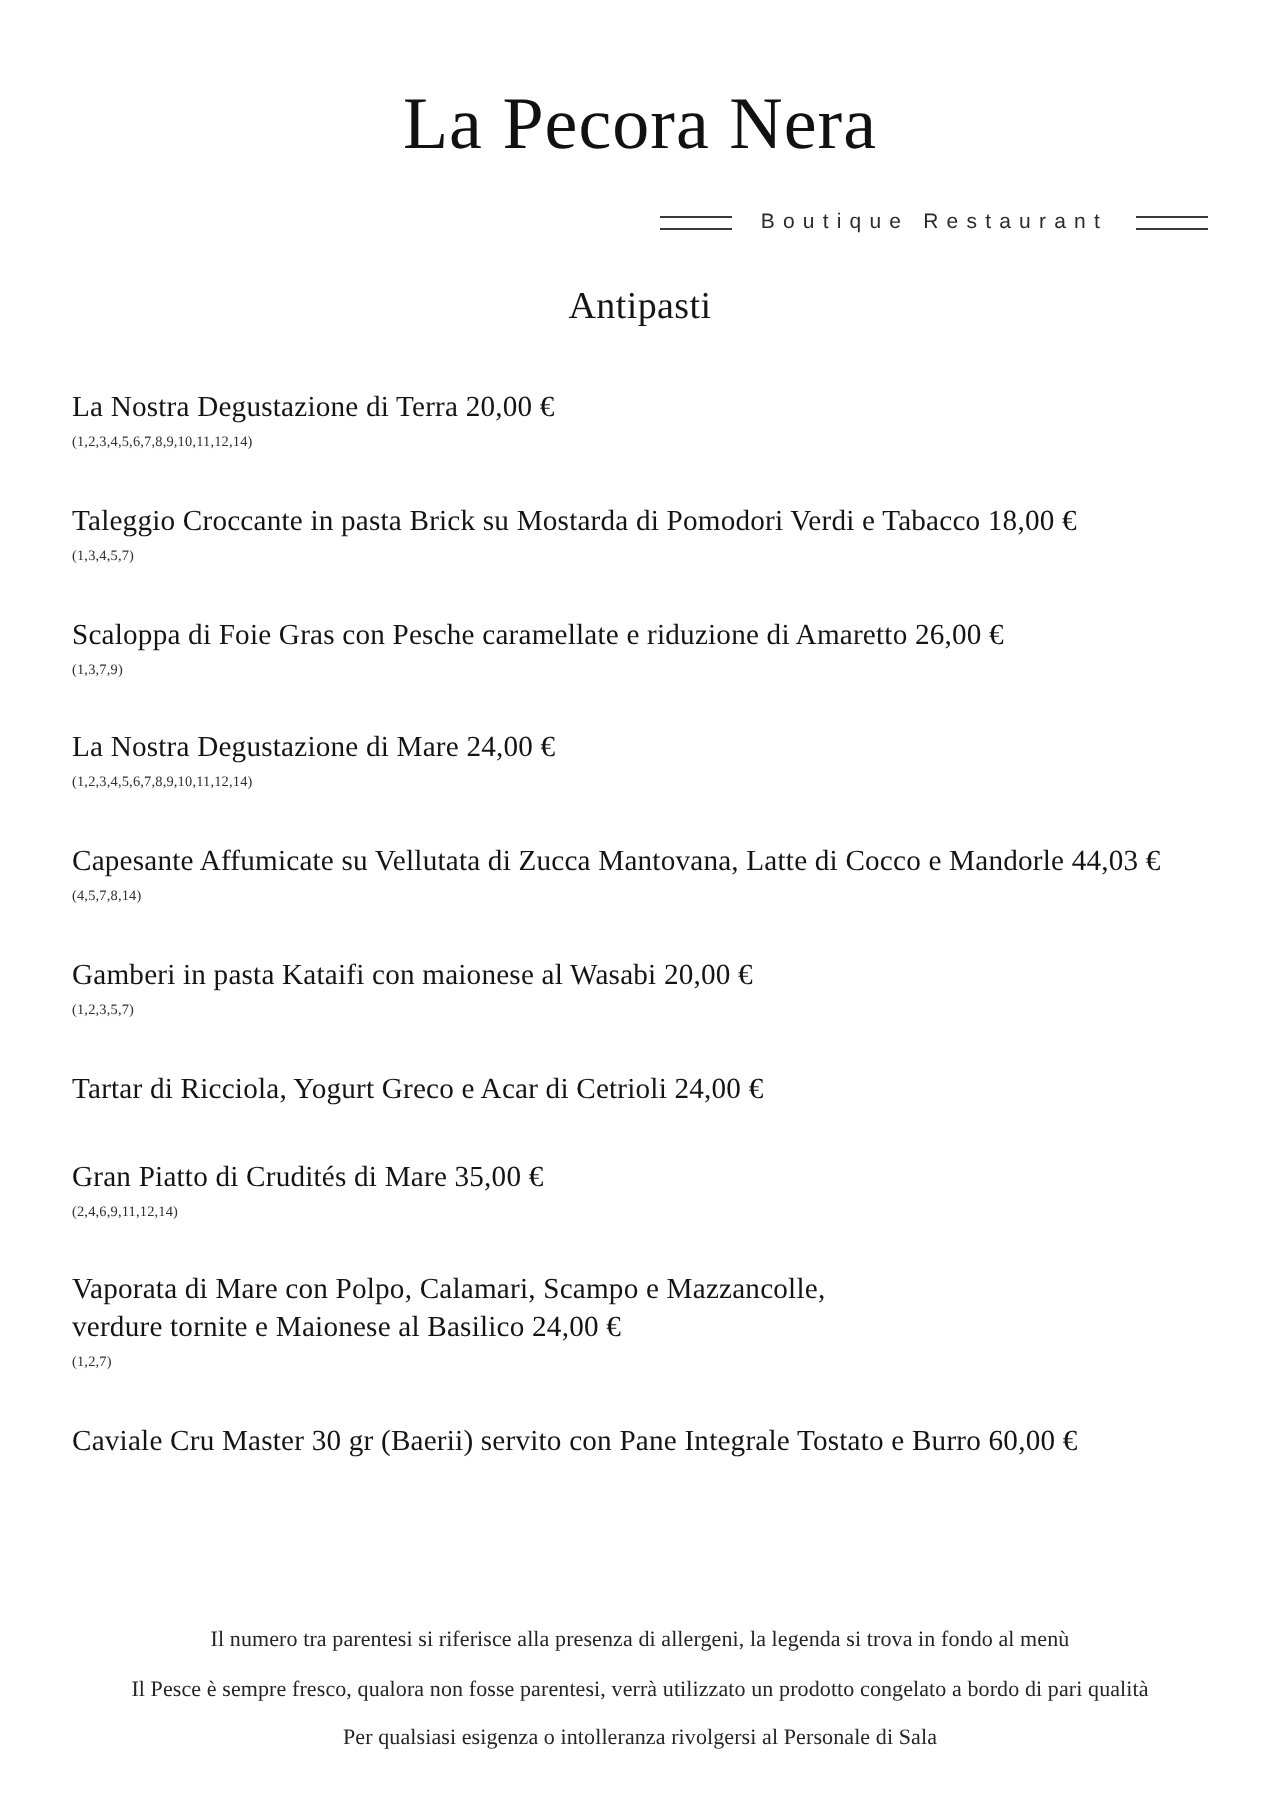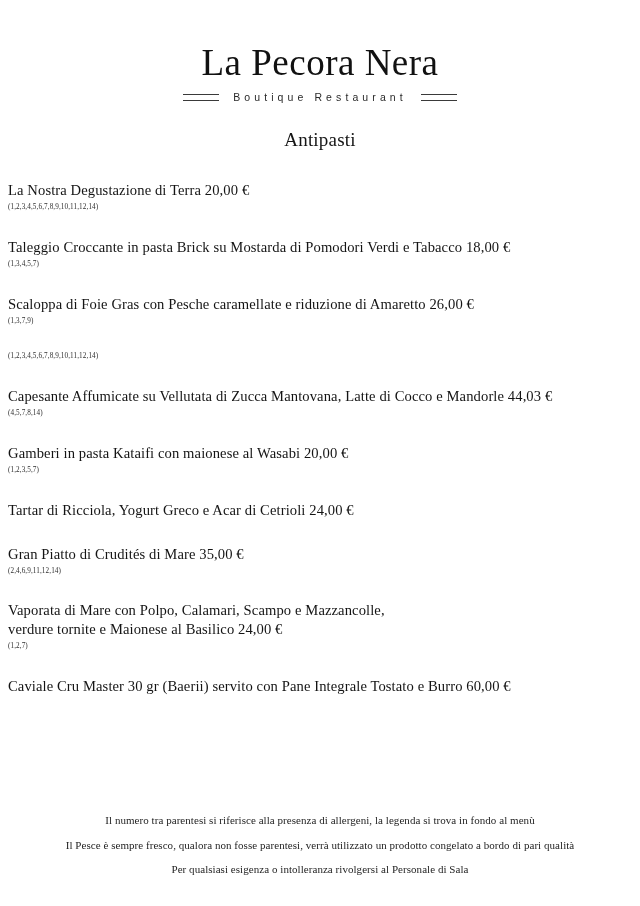--- a/index.html
+++ b/index.html
@@ -12,43 +12,43 @@
     background: #ffffff;
     font-family: "Liberation Serif", "DejaVu Serif", serif;
     color: #1b1b1b;
     overflow: hidden;
   }
   .page {
     width: 640px;
     height: 906px;
     position: relative;
     box-sizing: border-box;
-    padding: 0 8px;
+    padding: 0 36px;
     display: flex;
     flex-direction: column;
   }
 
   
   .masthead {
     text-align: center;
     padding-top: 44px;
   }
   .brand-name {
     font-size: 37px;
     line-height: 1.0;
     letter-spacing: 0.5px;
     font-weight: 400;
     color: #111111;
     white-space: nowrap;
   }
   .brand-rule-row {
-    margin-top: 10px;
+    margin-top: 24px;
     display: flex;
     align-items: center;
-    justify-content: center;
+    justify-content: flex-end;
     gap: 14px;
   }
   .brand-rule {
     width: 36px;
     height: 5px;
     border-top: 1px solid #3a3a3a;
     border-bottom: 1px solid #3a3a3a;
     flex: none;
   }
   .brand-tagline {
@@ -131,20 +131,21 @@
       </div>
       <div class="menu-item">
         <div class="item-name">Taleggio Croccante in pasta Brick su Mostarda di Pomodori Verdi e Tabacco 18,00 €</div>
         <div class="item-allergens">(1,3,4,5,7)</div>
       </div>
       <div class="menu-item">
         <div class="item-name">Scaloppa di Foie Gras con Pesche caramellate e riduzione di Amaretto 26,00 €</div>
         <div class="item-allergens">(1,3,7,9)</div>
       </div>
       <div class="menu-item">
+        <div class="item-name">La Nostra Degustazione di Mare 24,00 €</div>
         <div class="item-allergens">(1,2,3,4,5,6,7,8,9,10,11,12,14)</div>
       </div>
       <div class="menu-item">
         <div class="item-name">Capesante Affumicate su Vellutata di Zucca Mantovana, Latte di Cocco e Mandorle 44,03 €</div>
         <div class="item-allergens">(4,5,7,8,14)</div>
       </div>
       <div class="menu-item">
         <div class="item-name">Gamberi in pasta Kataifi con maionese al Wasabi 20,00 €</div>
         <div class="item-allergens">(1,2,3,5,7)</div>
       </div>

